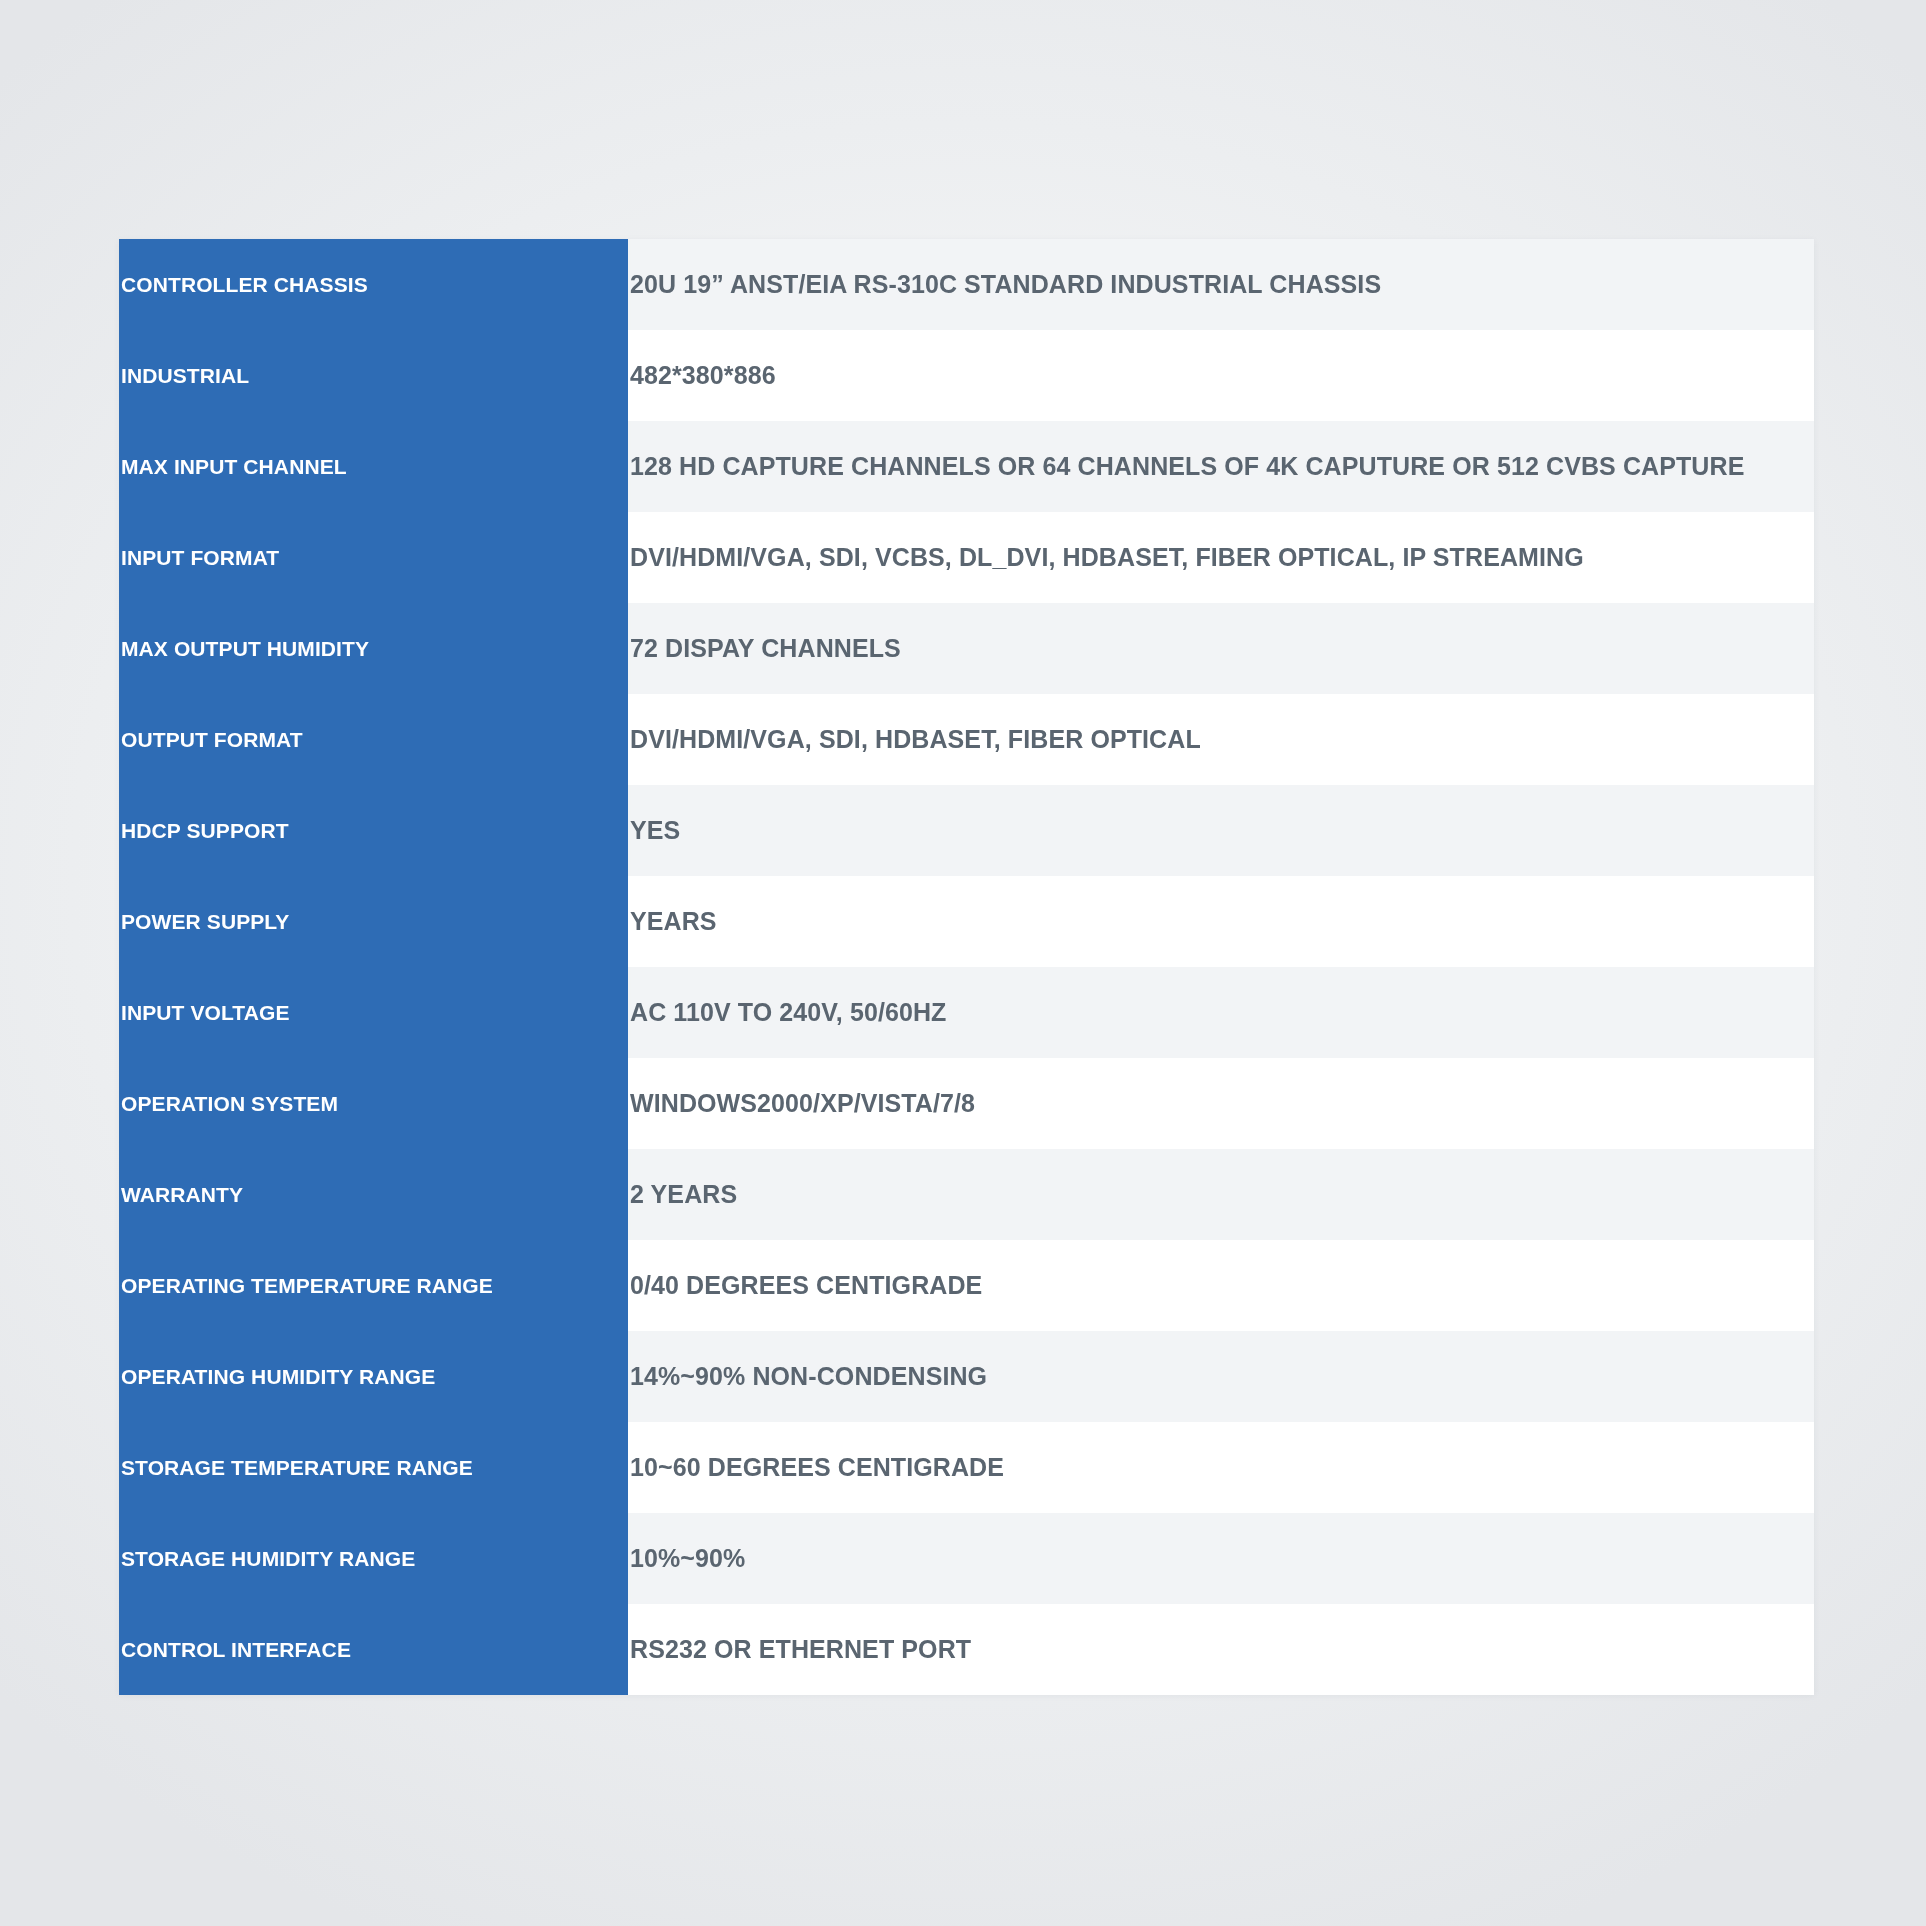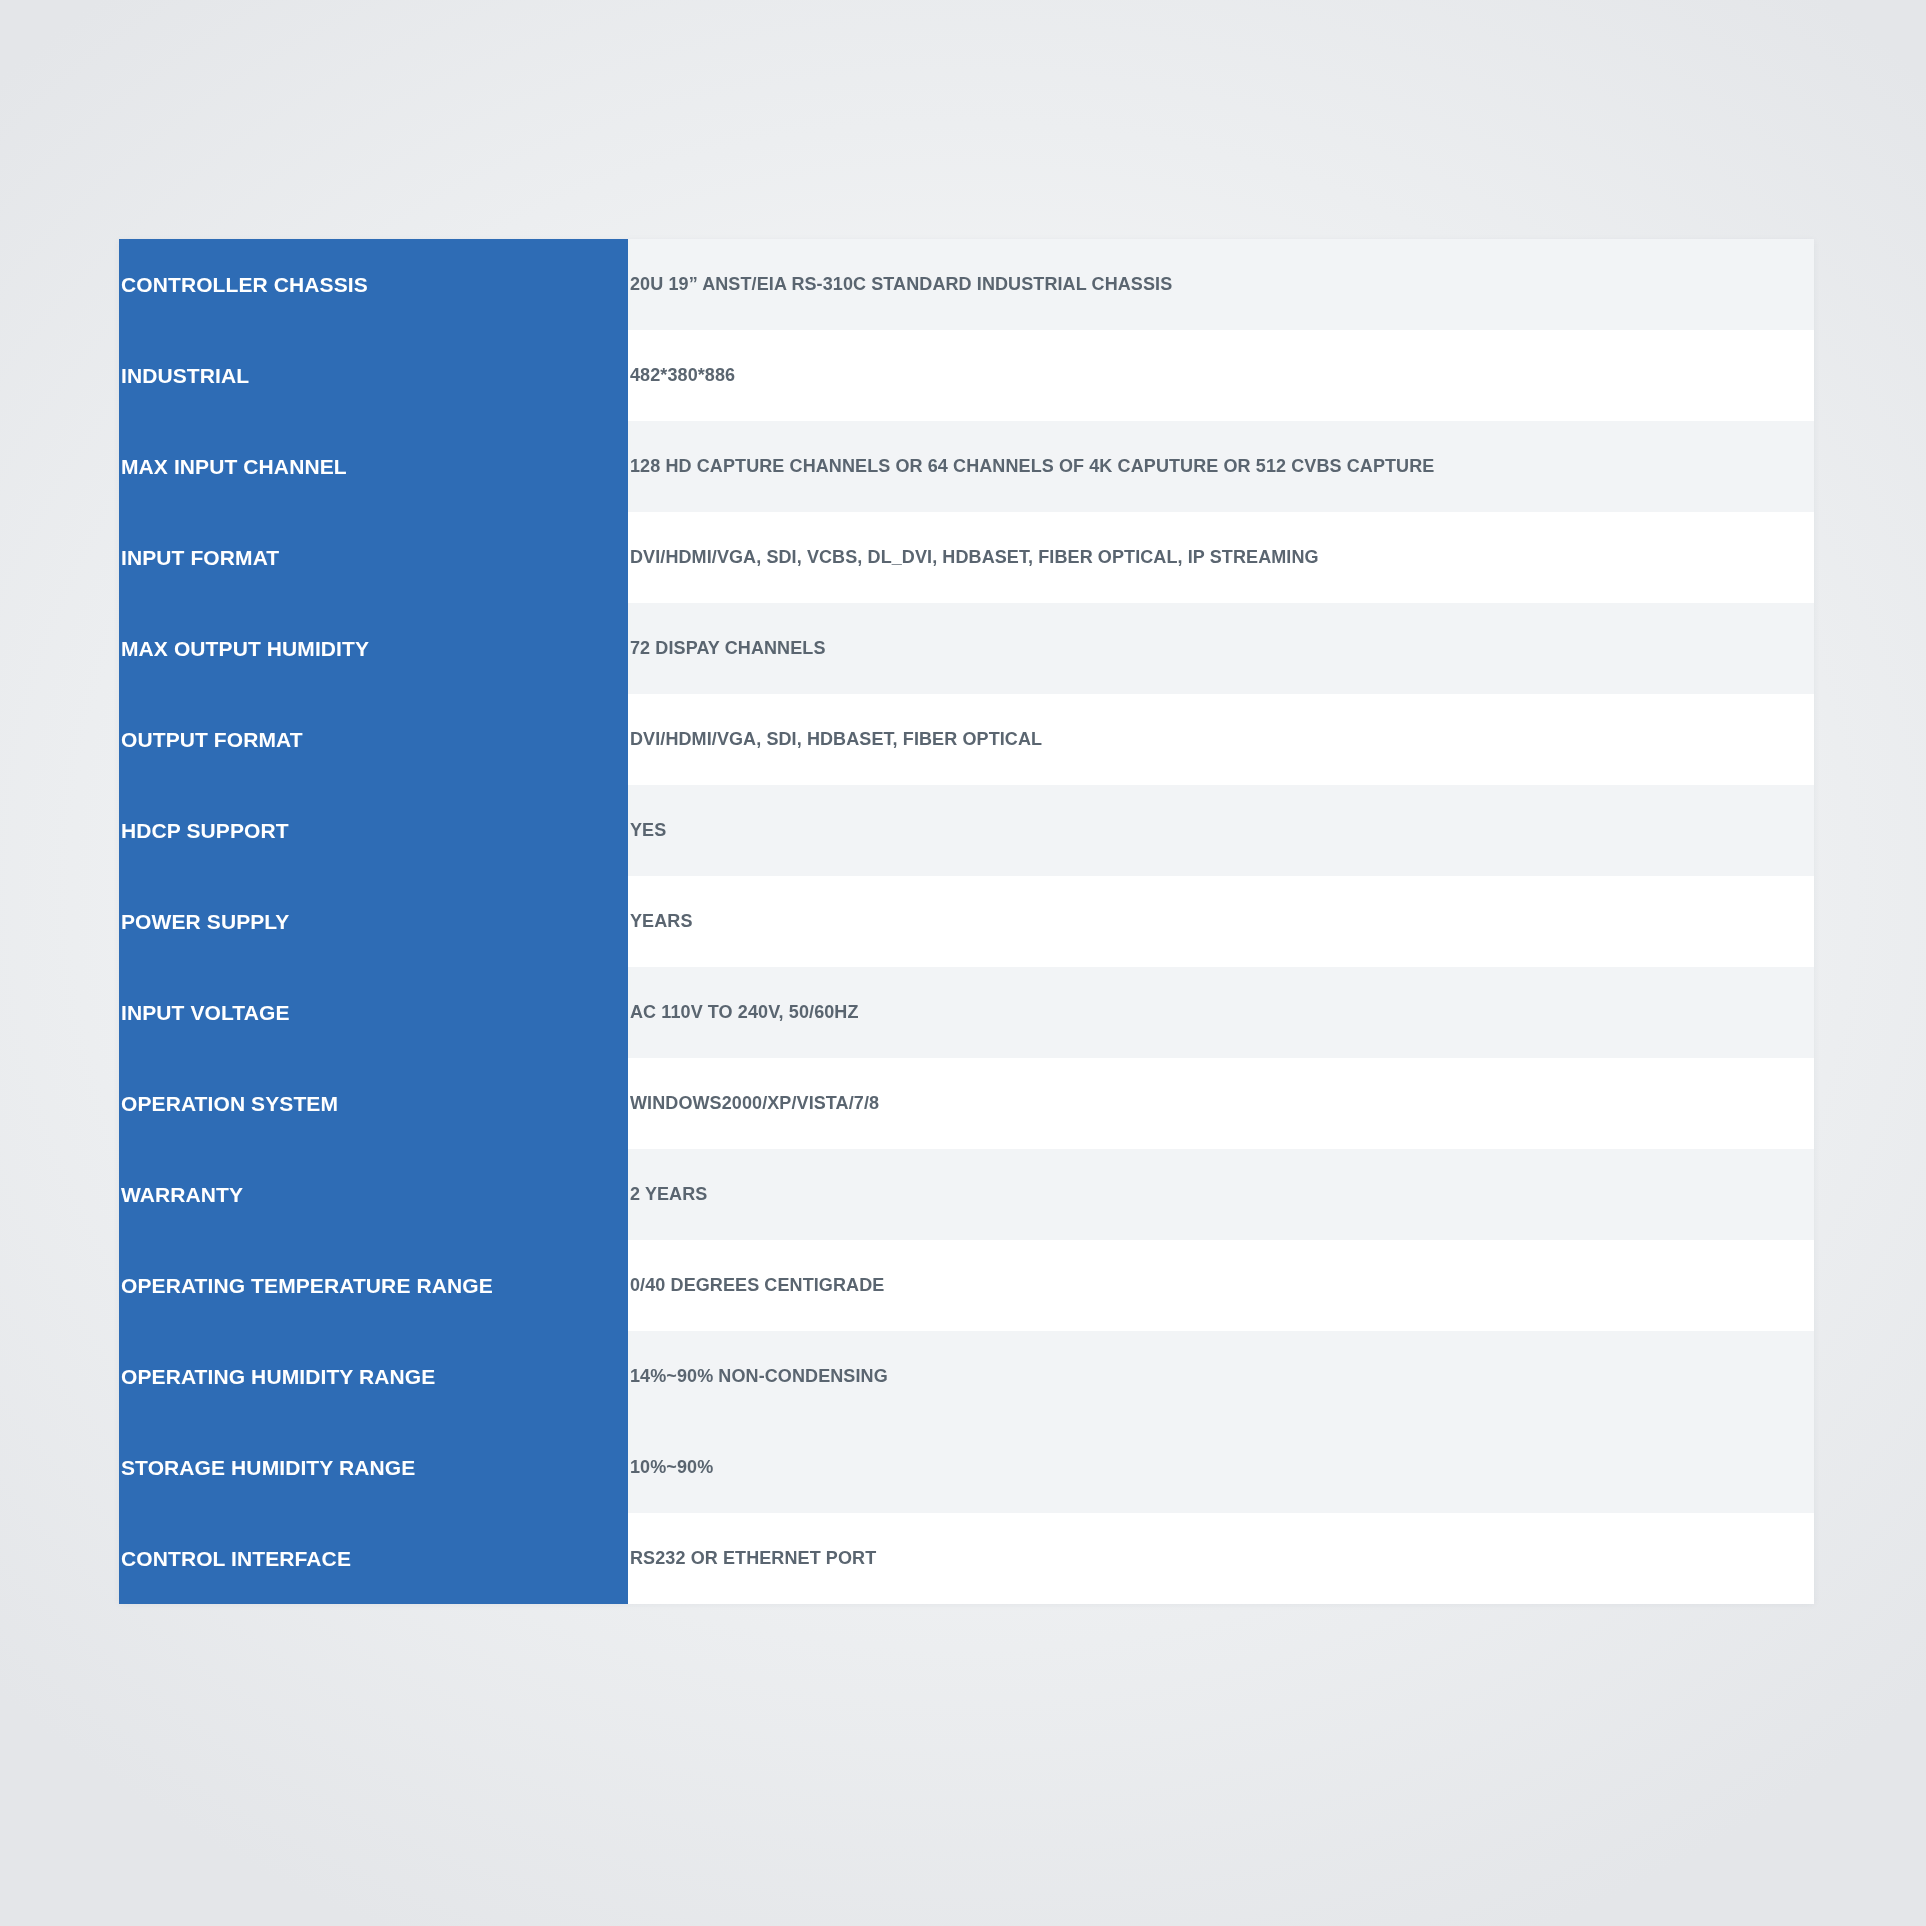--- a/index.html
+++ b/index.html
@@ -57,21 +57,21 @@
     border-bottom: 2.1px solid #5e96d1;
     white-space: nowrap;
   }
   tr:last-child td.label-cell {
     border-bottom: 2.1px solid #5e96d1;
   }
 
   td.value-cell {
     background: #ffffff;
     color: #5a6570;
-    font-size: 18px;
+    font-size: 25px;
     font-weight: bold;
     letter-spacing: 0.1px;
     padding: 0 12.7px 0 34px;
     white-space: nowrap;
     overflow: hidden;
   }
   tr.alt td.value-cell {
     background: #f2f4f6;
   }
 
@@ -136,20 +136,24 @@
           <td class="value-cell">2 YEARS</td>
         </tr>
         <tr>
           <td class="label-cell">OPERATING TEMPERATURE RANGE</td>
           <td class="value-cell">0/40 DEGREES CENTIGRADE</td>
         </tr>
         <tr class="alt">
           <td class="label-cell">OPERATING HUMIDITY RANGE</td>
           <td class="value-cell">14%~90% NON-CONDENSING</td>
         </tr>
+        <tr>
+          <td class="label-cell">STORAGE TEMPERATURE RANGE</td>
+          <td class="value-cell">10~60 DEGREES CENTIGRADE</td>
+        </tr>
         <tr class="alt">
           <td class="label-cell">STORAGE HUMIDITY RANGE</td>
           <td class="value-cell">10%~90%</td>
         </tr>
         <tr>
           <td class="label-cell">CONTROL INTERFACE</td>
           <td class="value-cell">RS232 OR ETHERNET PORT</td>
         </tr>
       </tbody>
   </table>

